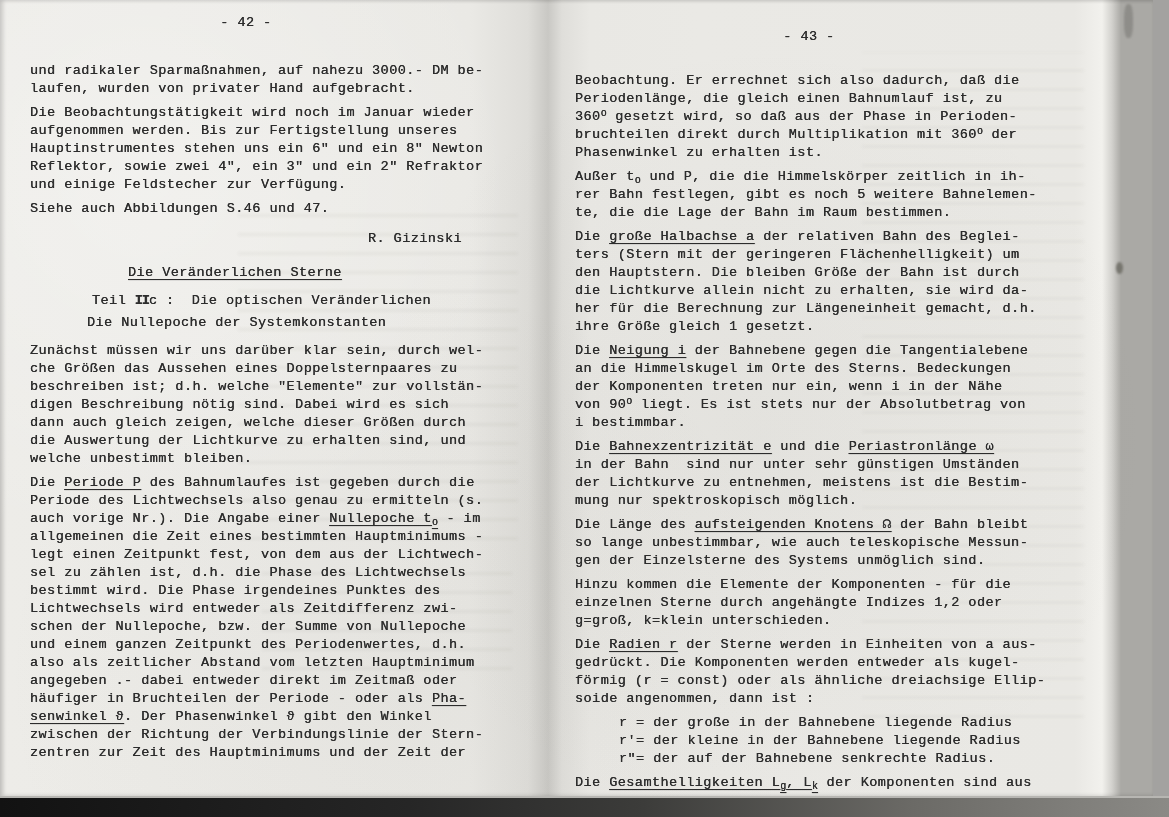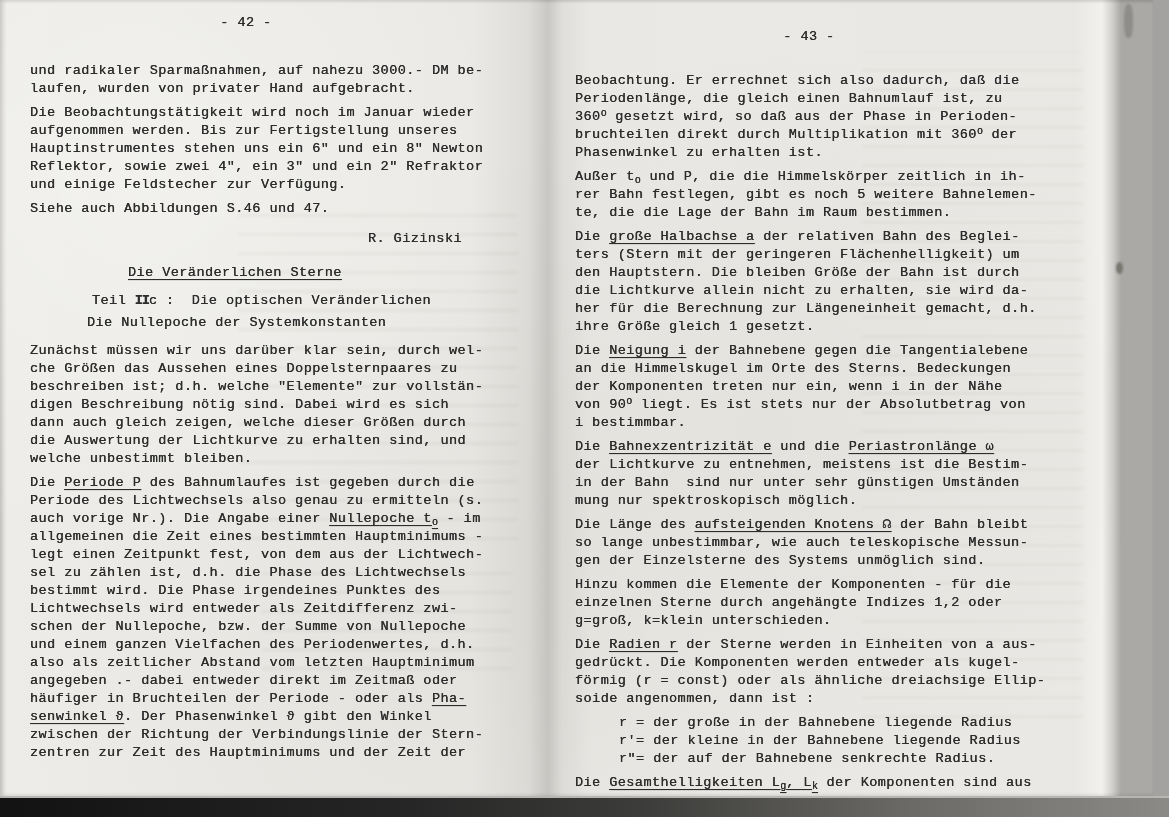--- a/index.html
+++ b/index.html
@@ -112,21 +112,21 @@
         <div class="block b-para">
           <div class="line"><span>Die </span><span class="u">Periode P</span><span> des Bahnumlaufes ist gegeben durch die</span></div>
           <div class="line"><span>Periode des Lichtwechsels also genau zu ermitteln (s.</span></div>
           <div class="line"><span>auch vorige Nr.). Die Angabe einer </span><span class="u">Nullepoche t</span><sub class="u">o</sub><span> - im</span></div>
           <div class="line"><span>allgemeinen die Zeit eines bestimmten Hauptminimums -</span></div>
           <div class="line"><span>legt einen Zeitpunkt fest, von dem aus der Lichtwech-</span></div>
           <div class="line"><span>sel zu zählen ist, d.h. die Phase des Lichtwechsels</span></div>
           <div class="line"><span>bestimmt wird. Die Phase irgendeines Punktes des</span></div>
           <div class="line"><span>Lichtwechsels wird entweder als Zeitdifferenz zwi-</span></div>
           <div class="line"><span>schen der Nullepoche, bzw. der Summe von Nullepoche</span></div>
-          <div class="line"><span>und einem ganzen Vielfachen des Periodenwertes, d.h.</span></div>
+          <div class="line"><span>und einem ganzen Zeitpunkt des Periodenwertes, d.h.</span></div>
           <div class="line"><span>also als zeitlicher Abstand vom letzten Hauptminimum</span></div>
           <div class="line"><span>angegeben .- dabei entweder direkt im Zeitmaß oder</span></div>
           <div class="line"><span>häufiger in Bruchteilen der Periode - oder als </span><span class="u">Pha-</span></div>
           <div class="line"><span class="u">senwinkel ϑ</span><span>. Der Phasenwinkel ϑ gibt den Winkel</span></div>
           <div class="line"><span>zwischen der Richtung der Verbindungslinie der Stern-</span></div>
           <div class="line"><span>zentren zur Zeit des Hauptminimums und der Zeit der</span></div>
         </div>
       </div>
   </div>
 
@@ -155,22 +155,22 @@
         </div>
         <div class="block b-para">
           <div class="line"><span>Die </span><span class="u">Neigung i</span><span> der Bahnebene gegen die Tangentialebene</span></div>
           <div class="line"><span>an die Himmelskugel im Orte des Sterns. Bedeckungen</span></div>
           <div class="line"><span>der Komponenten treten nur ein, wenn i in der Nähe</span></div>
           <div class="line"><span>von 90</span><sup>o</sup><span> liegt. Es ist stets nur der Absolutbetrag von</span></div>
           <div class="line"><span>i bestimmbar.</span></div>
         </div>
         <div class="block b-para">
           <div class="line"><span>Die </span><span class="u">Bahnexzentrizität e</span><span> und die </span><span class="u">Periastronlänge ω</span></div>
+          <div class="line"><span>in der Bahn  sind nur unter sehr günstigen Umständen</span></div>
           <div class="line"><span>der Lichtkurve zu entnehmen, meistens ist die Bestim-</span></div>
-          <div class="line"><span>in der Bahn  sind nur unter sehr günstigen Umständen</span></div>
           <div class="line"><span>mung nur spektroskopisch möglich.</span></div>
         </div>
         <div class="block b-para">
           <div class="line"><span>Die Länge des </span><span class="u">aufsteigenden Knotens ☊</span><span> der Bahn bleibt</span></div>
           <div class="line"><span>so lange unbestimmbar, wie auch teleskopische Messun-</span></div>
           <div class="line"><span>gen der Einzelsterne des Systems unmöglich sind.</span></div>
         </div>
         <div class="block b-para">
           <div class="line"><span>Hinzu kommen die Elemente der Komponenten - für die</span></div>
           <div class="line"><span>einzelnen Sterne durch angehängte Indizes 1,2 oder</span></div>

